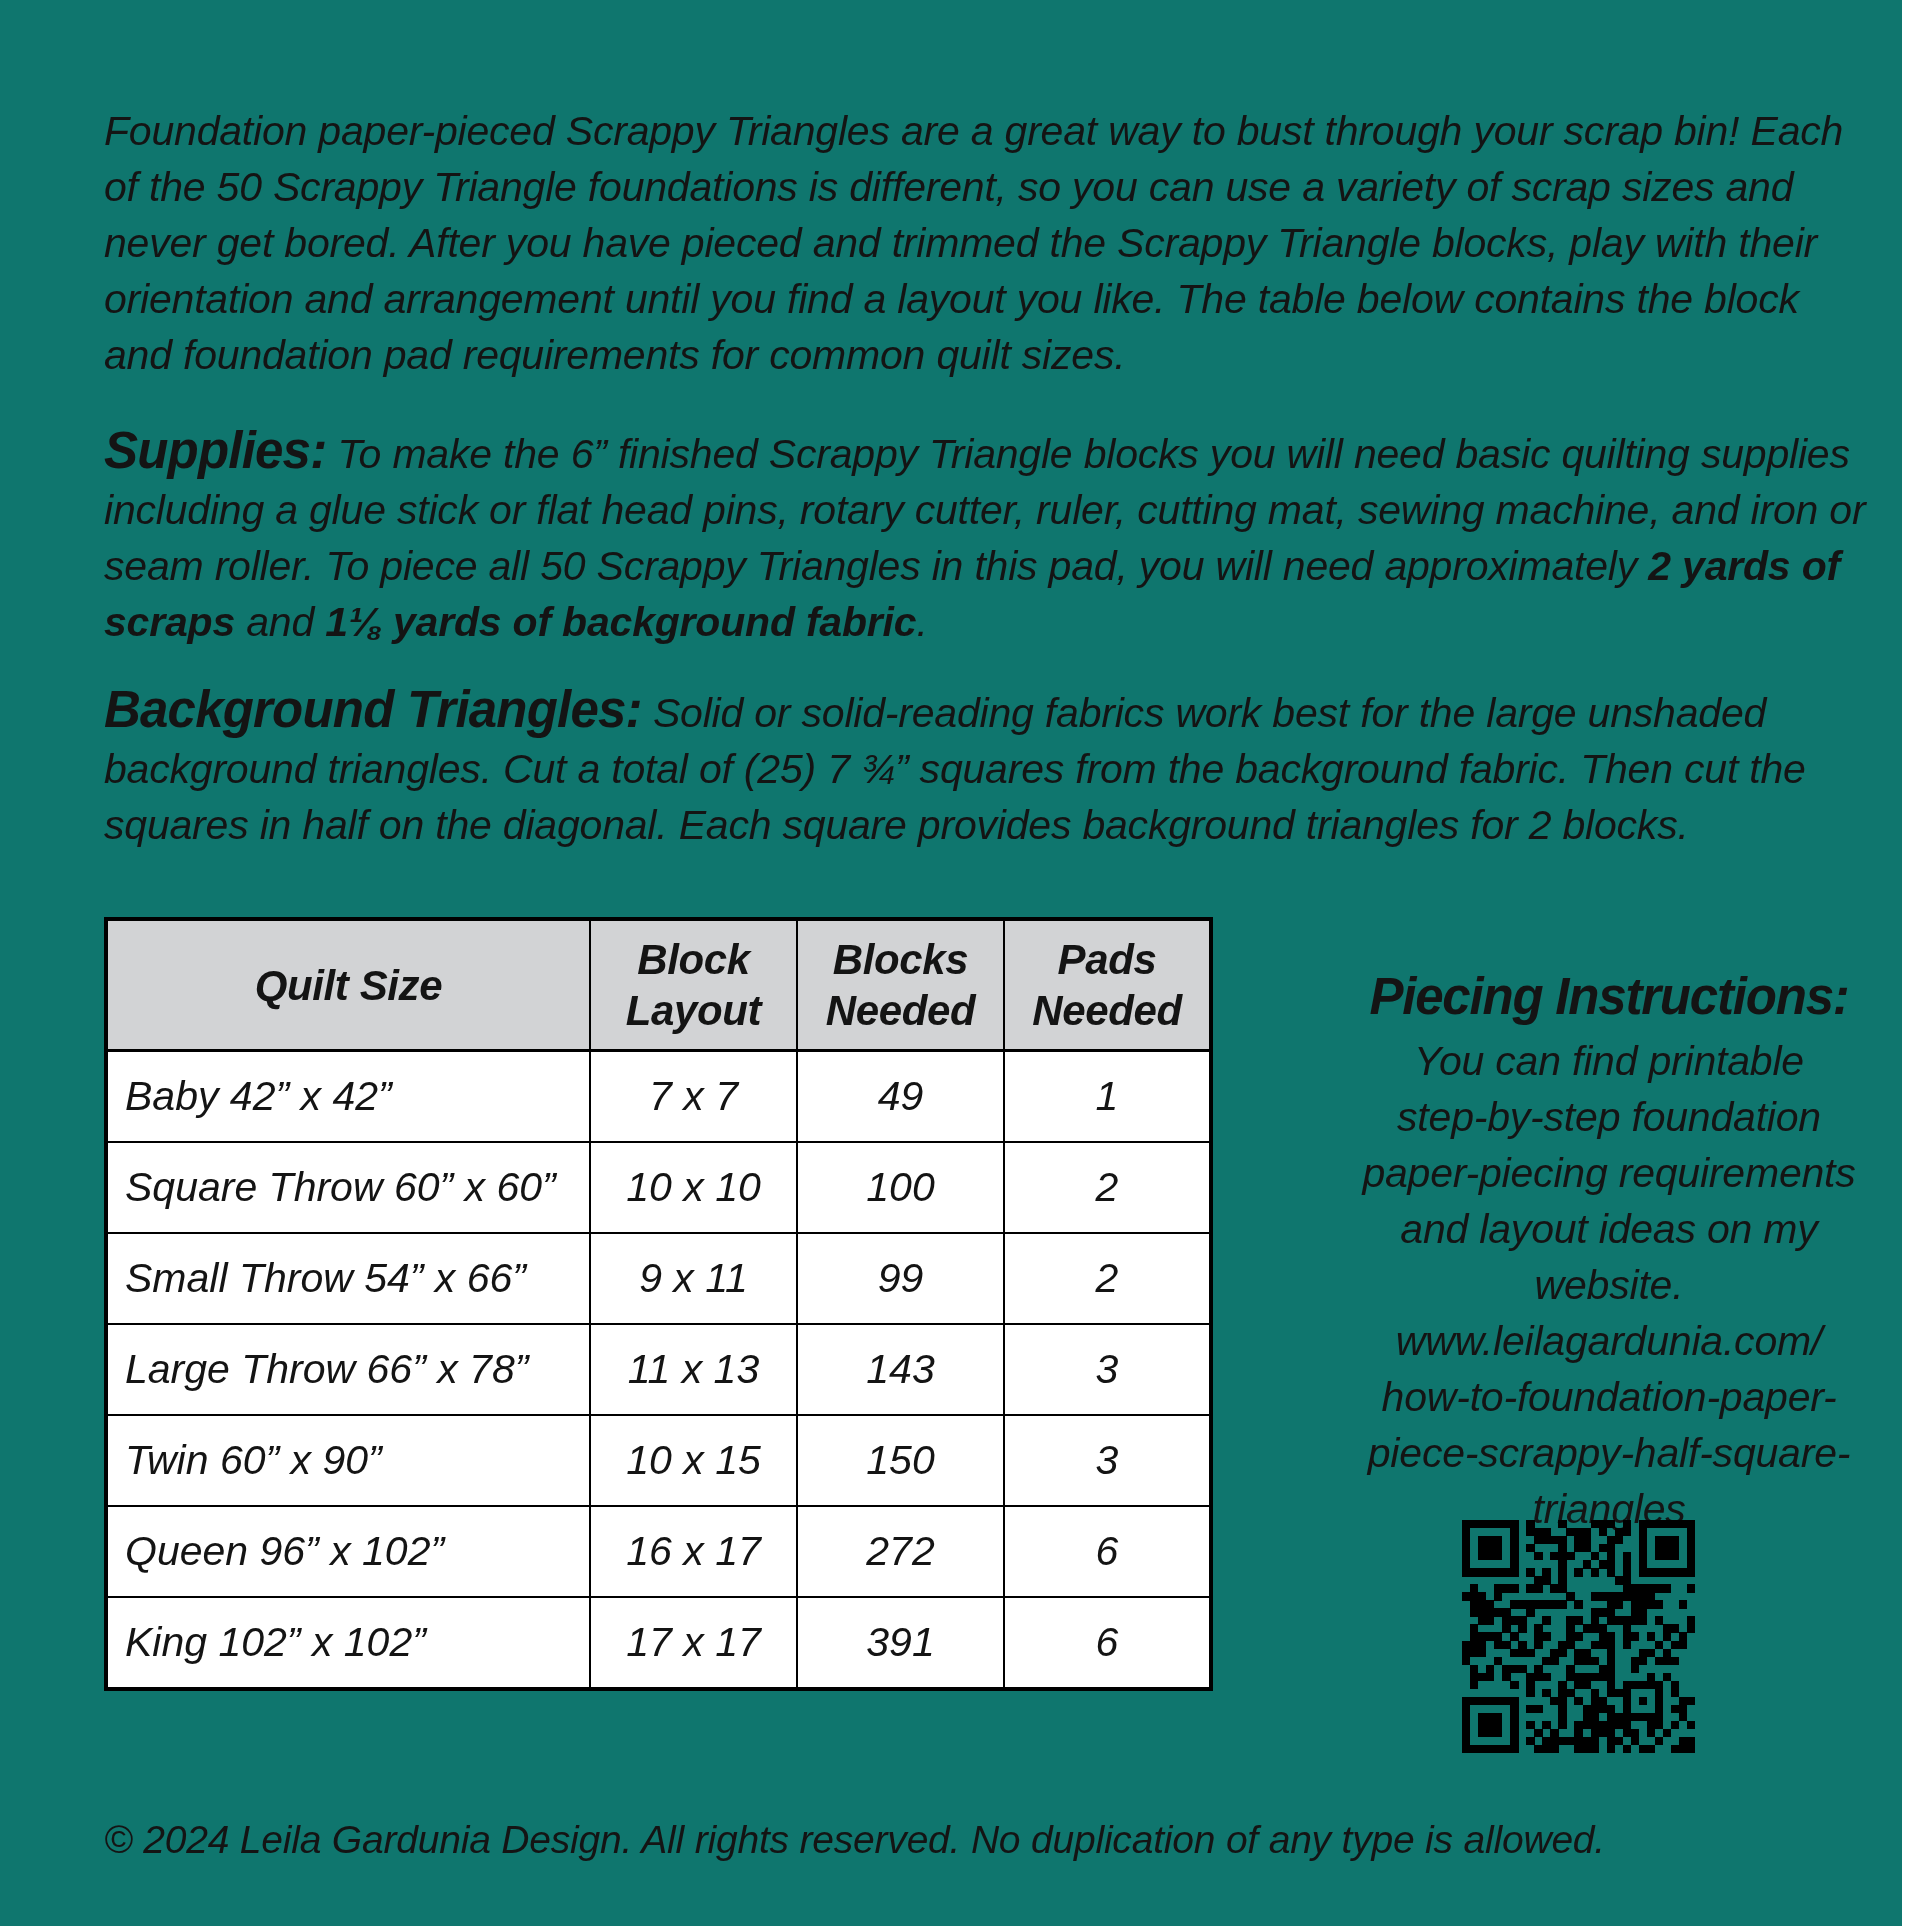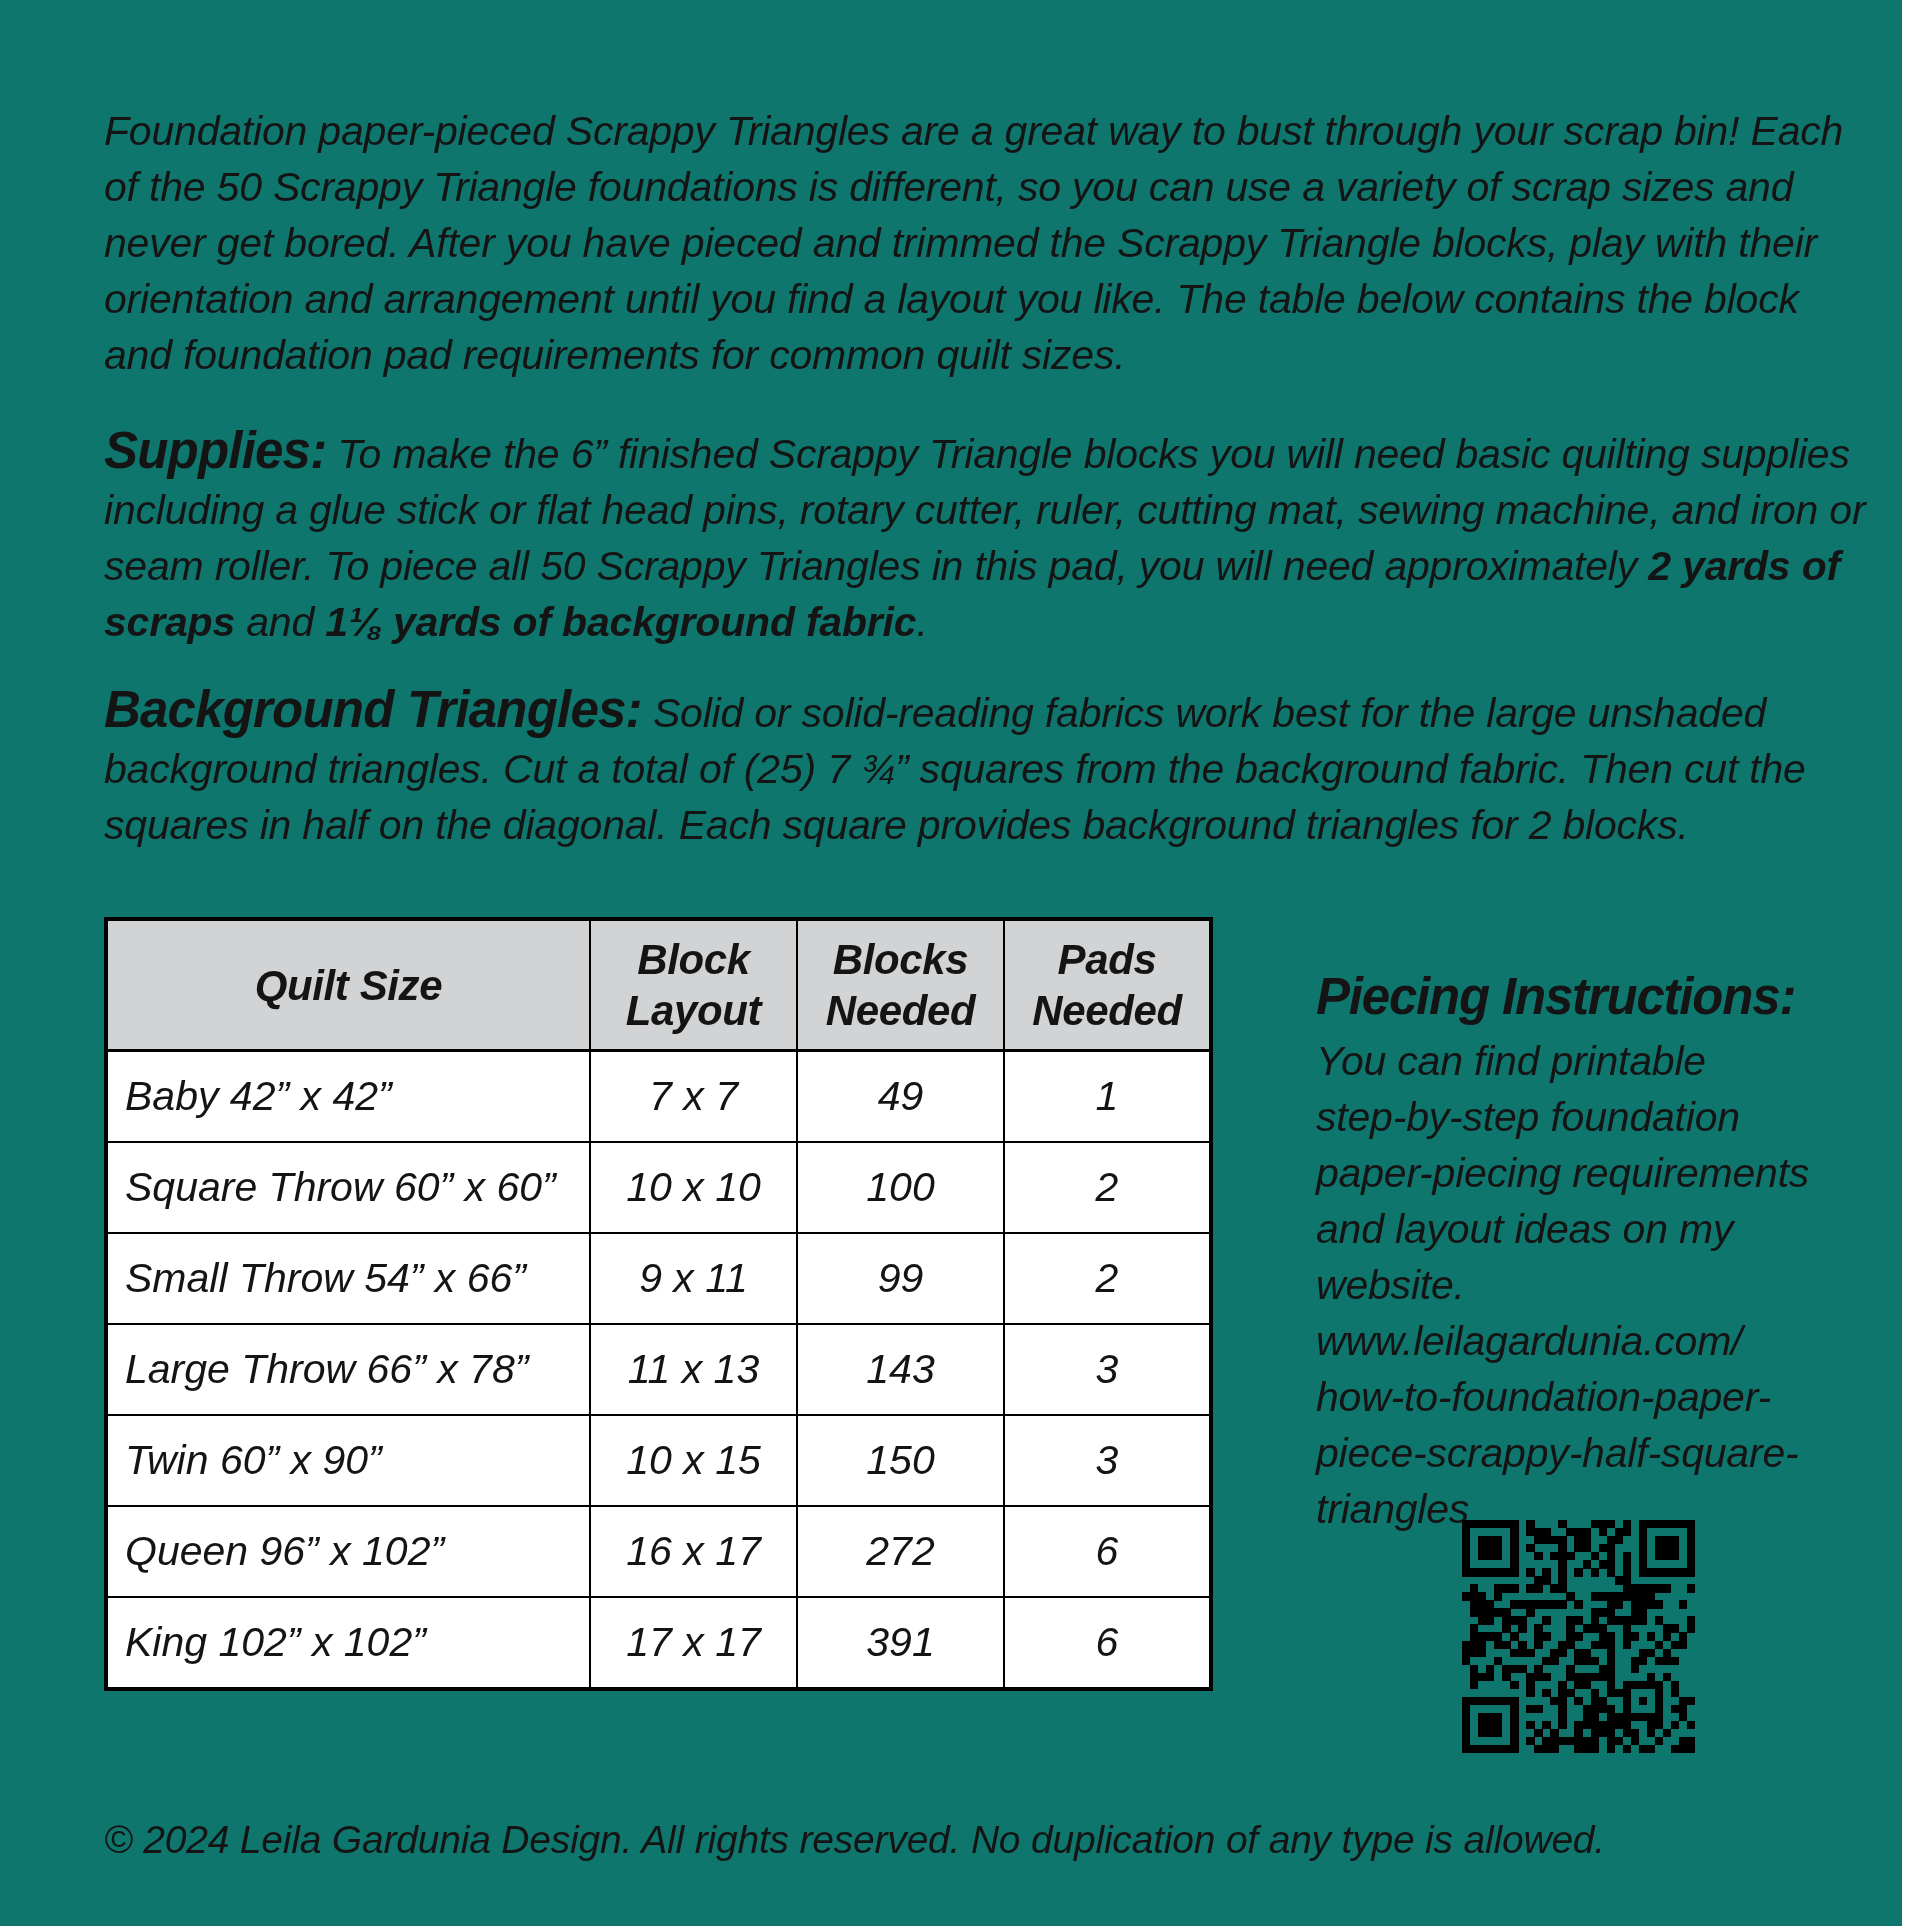--- a/index.html
+++ b/index.html
@@ -61,20 +61,21 @@
   .col-size   { width:484px; }
   .col-layout { width:207px; }
   .col-blocks { width:207px; }
   .col-pads   { width:207px; }
 
   
   .piecing {
     position:absolute;
     left:1316px; top:968px;
     width:586px;
+    text-align:center;
   }
   .piecing .ph {
     font-weight:700;
     font-size:51px;
     line-height:57px;
     letter-spacing:-1.2px;
     margin:0 0 7.7px 0;
   }
   .piecing .pline, .piecing .uline {
     font-size:41px;

